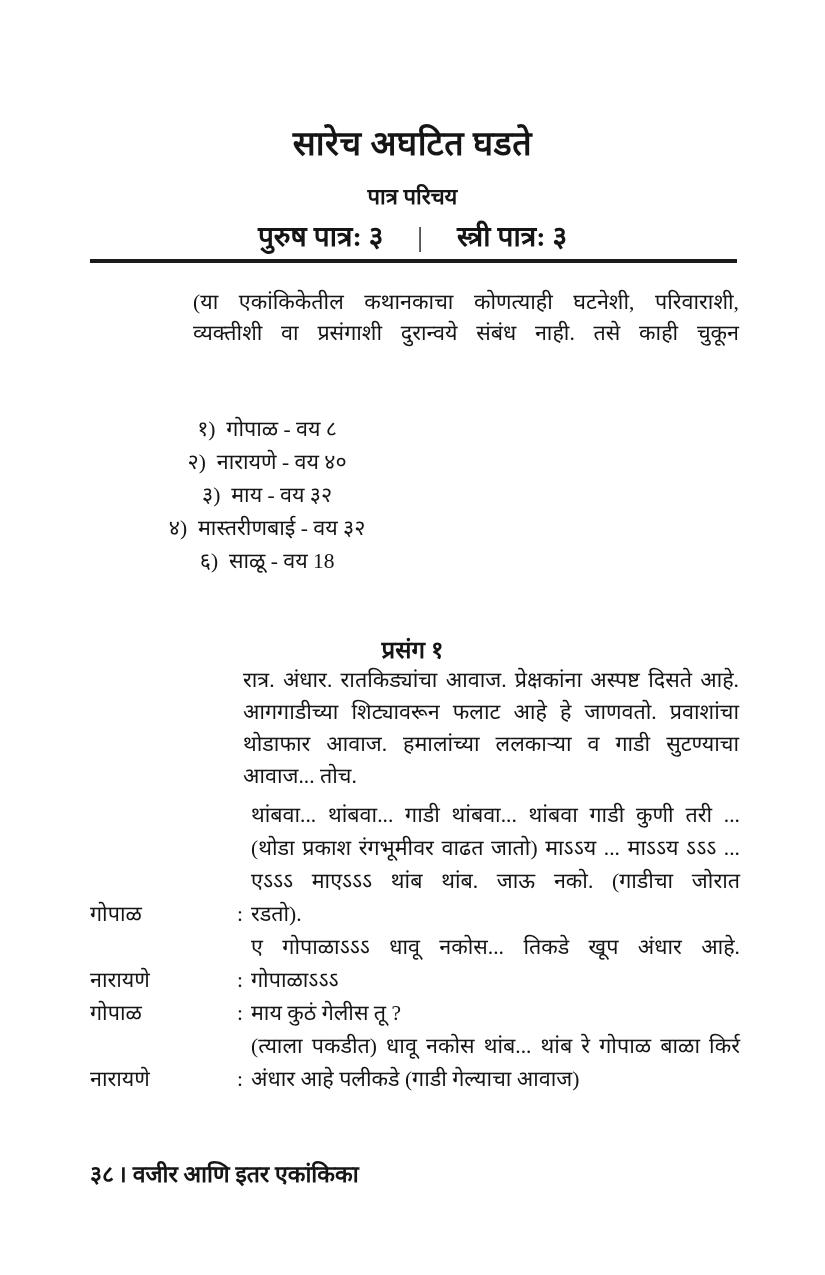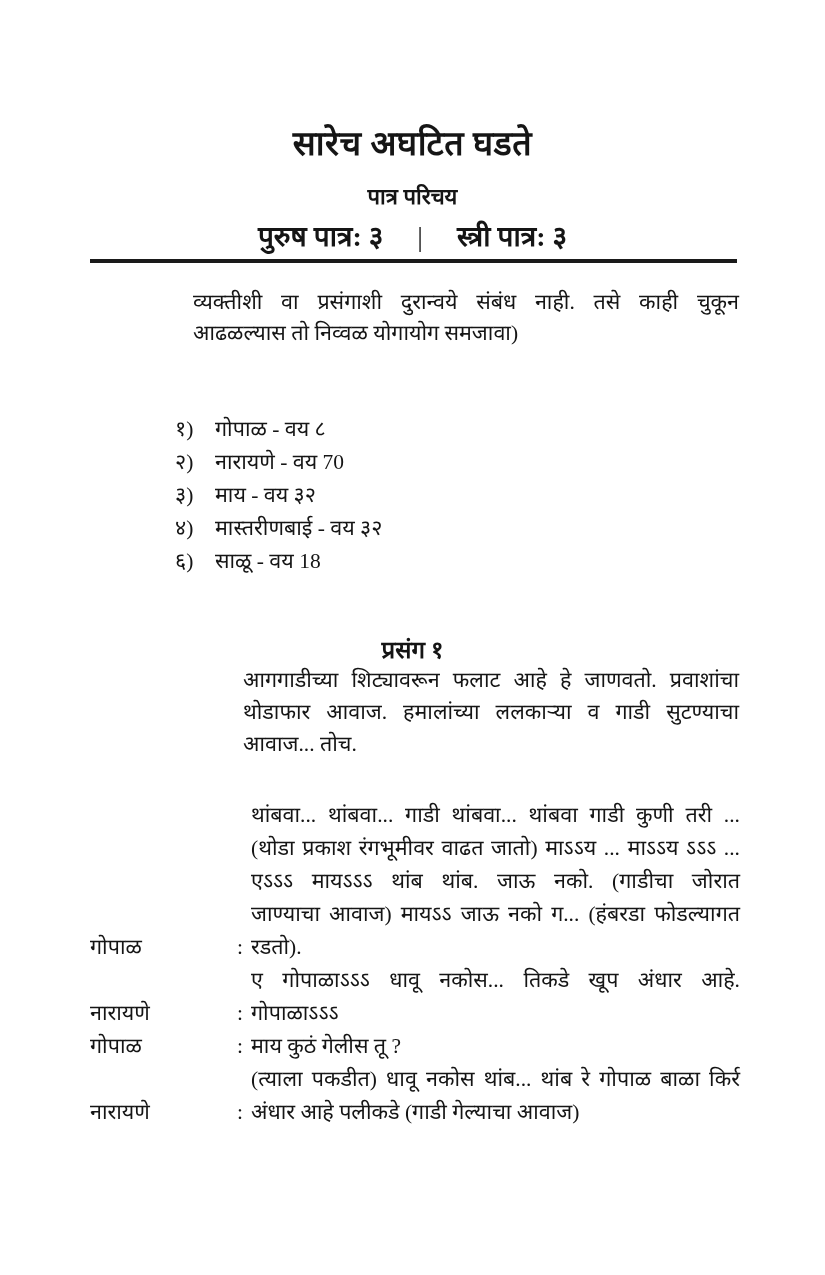--- a/index.html
+++ b/index.html
@@ -59,23 +59,24 @@
       font-size: 21.5px;
       line-height: 31px;
     }
     .jl {
       text-align: justify;
       text-align-last: justify;
     }
     .char-list {
       position: absolute;
       top: 413px;
-      left: 175px;
+      left: 158px;
       font-size: 21.5px;
       line-height: 33px;
+      text-align: center;
     }
     .char-row { white-space: nowrap; }
     .char-num {
       display: inline-block;
       width: 40px;
     }
     .scene-heading {
       top: 632px;
       font-size: 24px;
       font-weight: bold;
@@ -136,60 +137,60 @@
 
   <div class="centered cast-count-line">
     <span>पुरुष पात्र: ३</span>
     <span class="pipe">|</span>
     <span>स्त्री पात्र: ३</span>
   </div>
 
   <div class="rule"></div>
 
   <div class="disclaimer">
+    <div class="jl">(या एकांकिकेतील कथानकाचा कोणत्याही घटनेशी, परिवाराशी,</div>
     <div class="jl">व्यक्तीशी वा प्रसंगाशी दुरान्वये संबंध नाही. तसे काही चुकून</div>
-    <div>आढळल्यास तो निव्वळ योगायोग समजावा)</div>
   </div>
 
   <div class="char-list">
     <div class="char-row">
       <span class="char-num">१)</span><span>गोपाळ - वय ८</span>
     </div>
     <div class="char-row">
-      <span class="char-num">२)</span><span>नारायणे - वय 70</span>
+      <span class="char-num">२)</span><span>नारायणे - वय ४०</span>
     </div>
     <div class="char-row">
       <span class="char-num">३)</span><span>माय - वय ३२</span>
     </div>
     <div class="char-row">
       <span class="char-num">४)</span><span>मास्तरीणबाई - वय ३२</span>
     </div>
     <div class="char-row">
       <span class="char-num">६)</span><span>साळू - वय 18</span>
     </div>
   </div>
 
   <div class="centered scene-heading">प्रसंग १</div>
 
   <div class="stage-direction">
+    <div class="jl">रात्र. अंधार. रातकिड्यांचा आवाज. प्रेक्षकांना अस्पष्ट दिसते आहे.</div>
     <div class="jl">आगगाडीच्या शिट्यावरून फलाट आहे हे जाणवतो. प्रवाशांचा</div>
     <div class="jl">थोडाफार आवाज. हमालांच्या ललकाऱ्या व गाडी सुटण्याचा</div>
     <div>आवाज... तोच.</div>
   </div>
 
   <div class="dialogues">
 
     <div class="dialogue-row">
       <span class="speaker">गोपाळ</span>
       <span class="colon">:</span>
       <span class="dlg-lines">
         <div class="jl">थांबवा... थांबवा... गाडी थांबवा... थांबवा गाडी कुणी तरी ...</div>
         <div class="jl">(थोडा प्रकाश रंगभूमीवर वाढत जातो) माऽऽय ... माऽऽय ऽऽऽ ...</div>
-        <div class="jl">एऽऽऽ मायऽऽऽ थांब थांब. जाऊ नको. (गाडीचा जोरात</div>
-        <div class="jl">जाण्याचा आवाज) मायऽऽ जाऊ नको ग... (हंबरडा फोडल्यागत</div>
+        <div class="jl">एऽऽऽ माएऽऽऽ थांब थांब. जाऊ नको. (गाडीचा जोरात</div>
         <div>रडतो).</div>
       </span>
     </div>
 
     <div class="dialogue-row">
       <span class="speaker">नारायणे</span>
       <span class="colon">:</span>
       <span class="dlg-lines">
         <div class="jl">ए गोपाळाऽऽऽ धावू नकोस... तिकडे खूप अंधार आहे.</div>
         <div>गोपाळाऽऽऽ</div>
@@ -208,14 +209,17 @@
       <span class="speaker">नारायणे</span>
       <span class="colon">:</span>
       <span class="dlg-lines">
         <div class="jl">(त्याला पकडीत) धावू नकोस थांब... थांब रे गोपाळ बाळा किर्र</div>
         <div>अंधार आहे पलीकडे (गाडी गेल्याचा आवाज)</div>
       </span>
     </div>
 
   </div>
 
+  <div class="footer">
+    <span>३८</span><span class="sep">।</span><span>वजीर आणि इतर एकांकिका</span>
+  </div>
 
 </div>
 
 </body></html>

